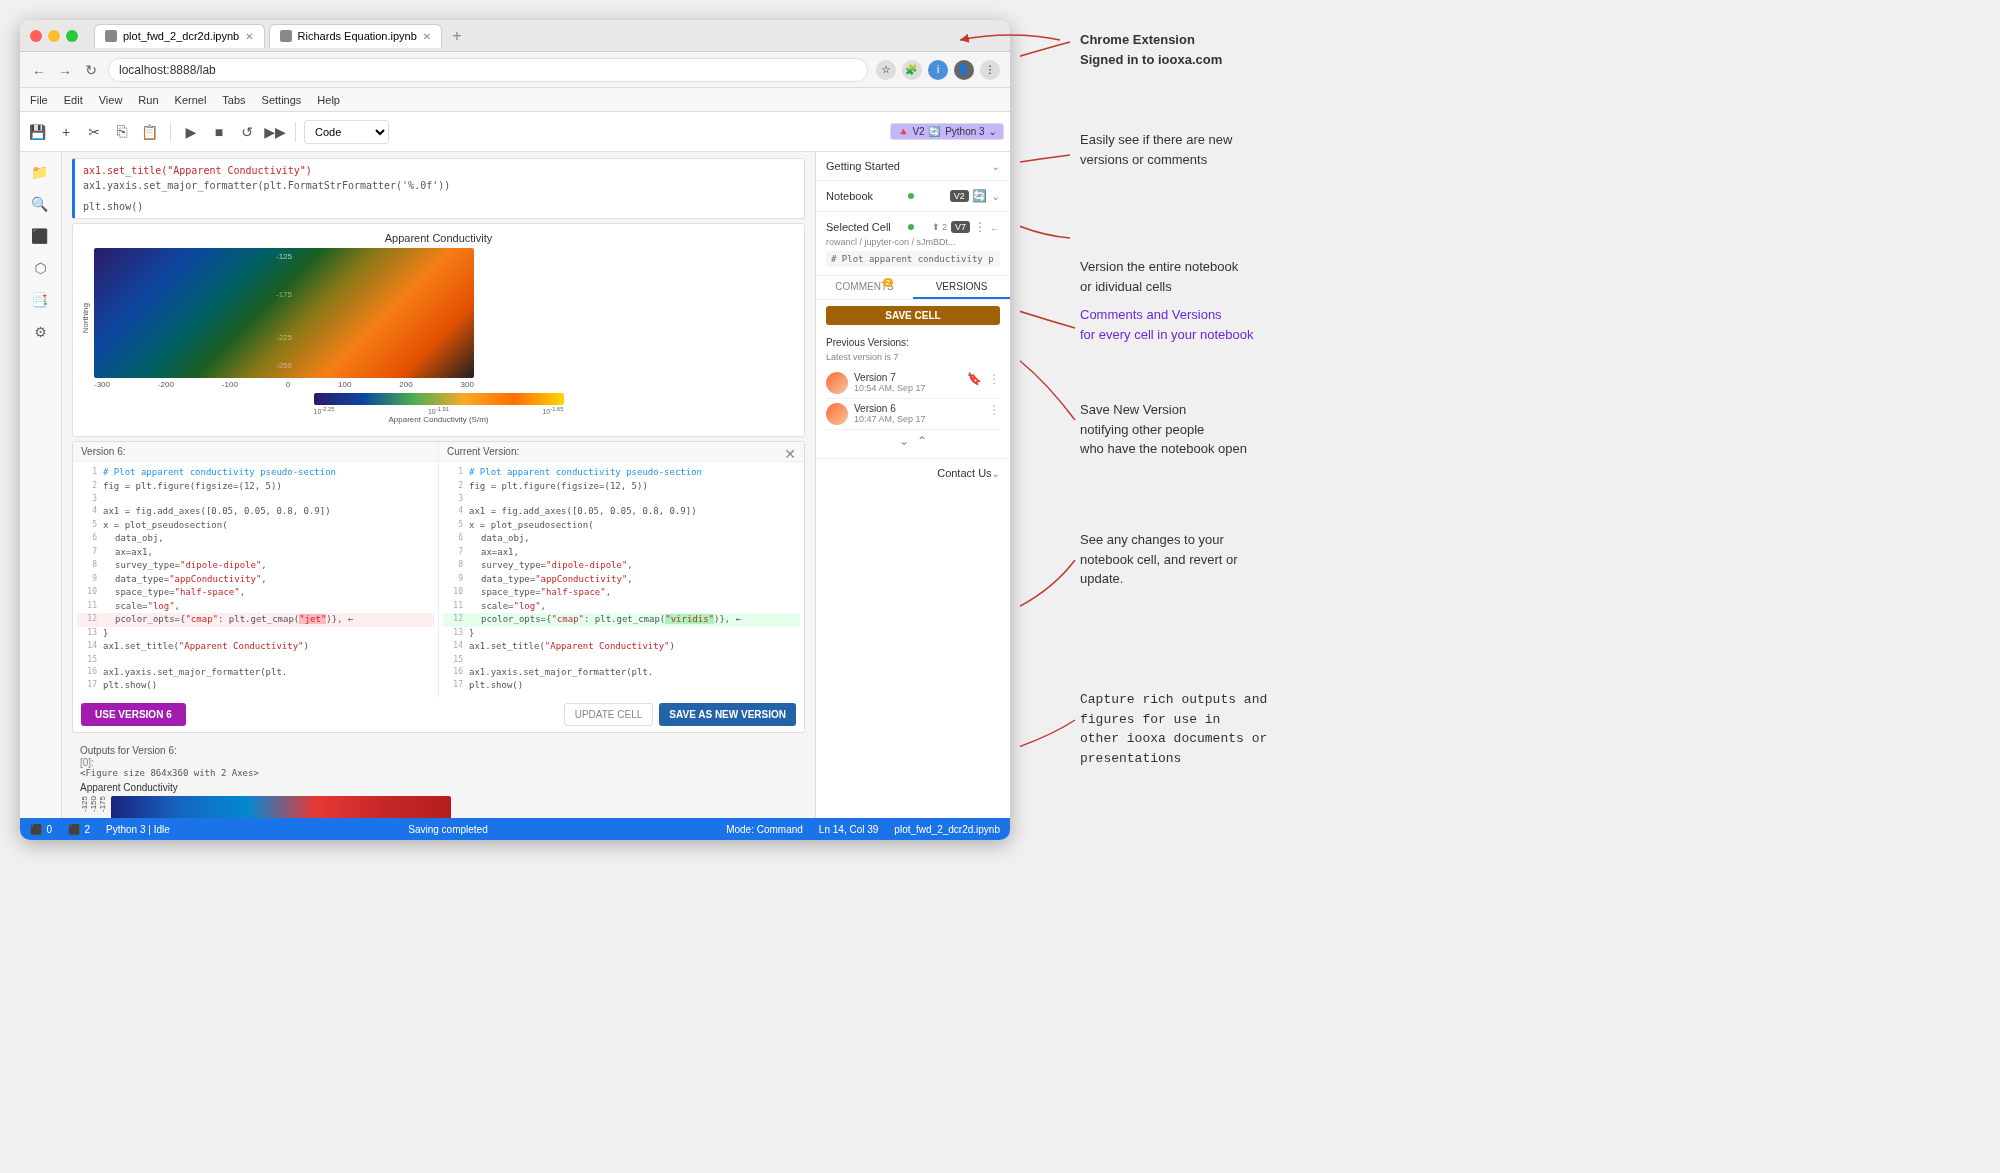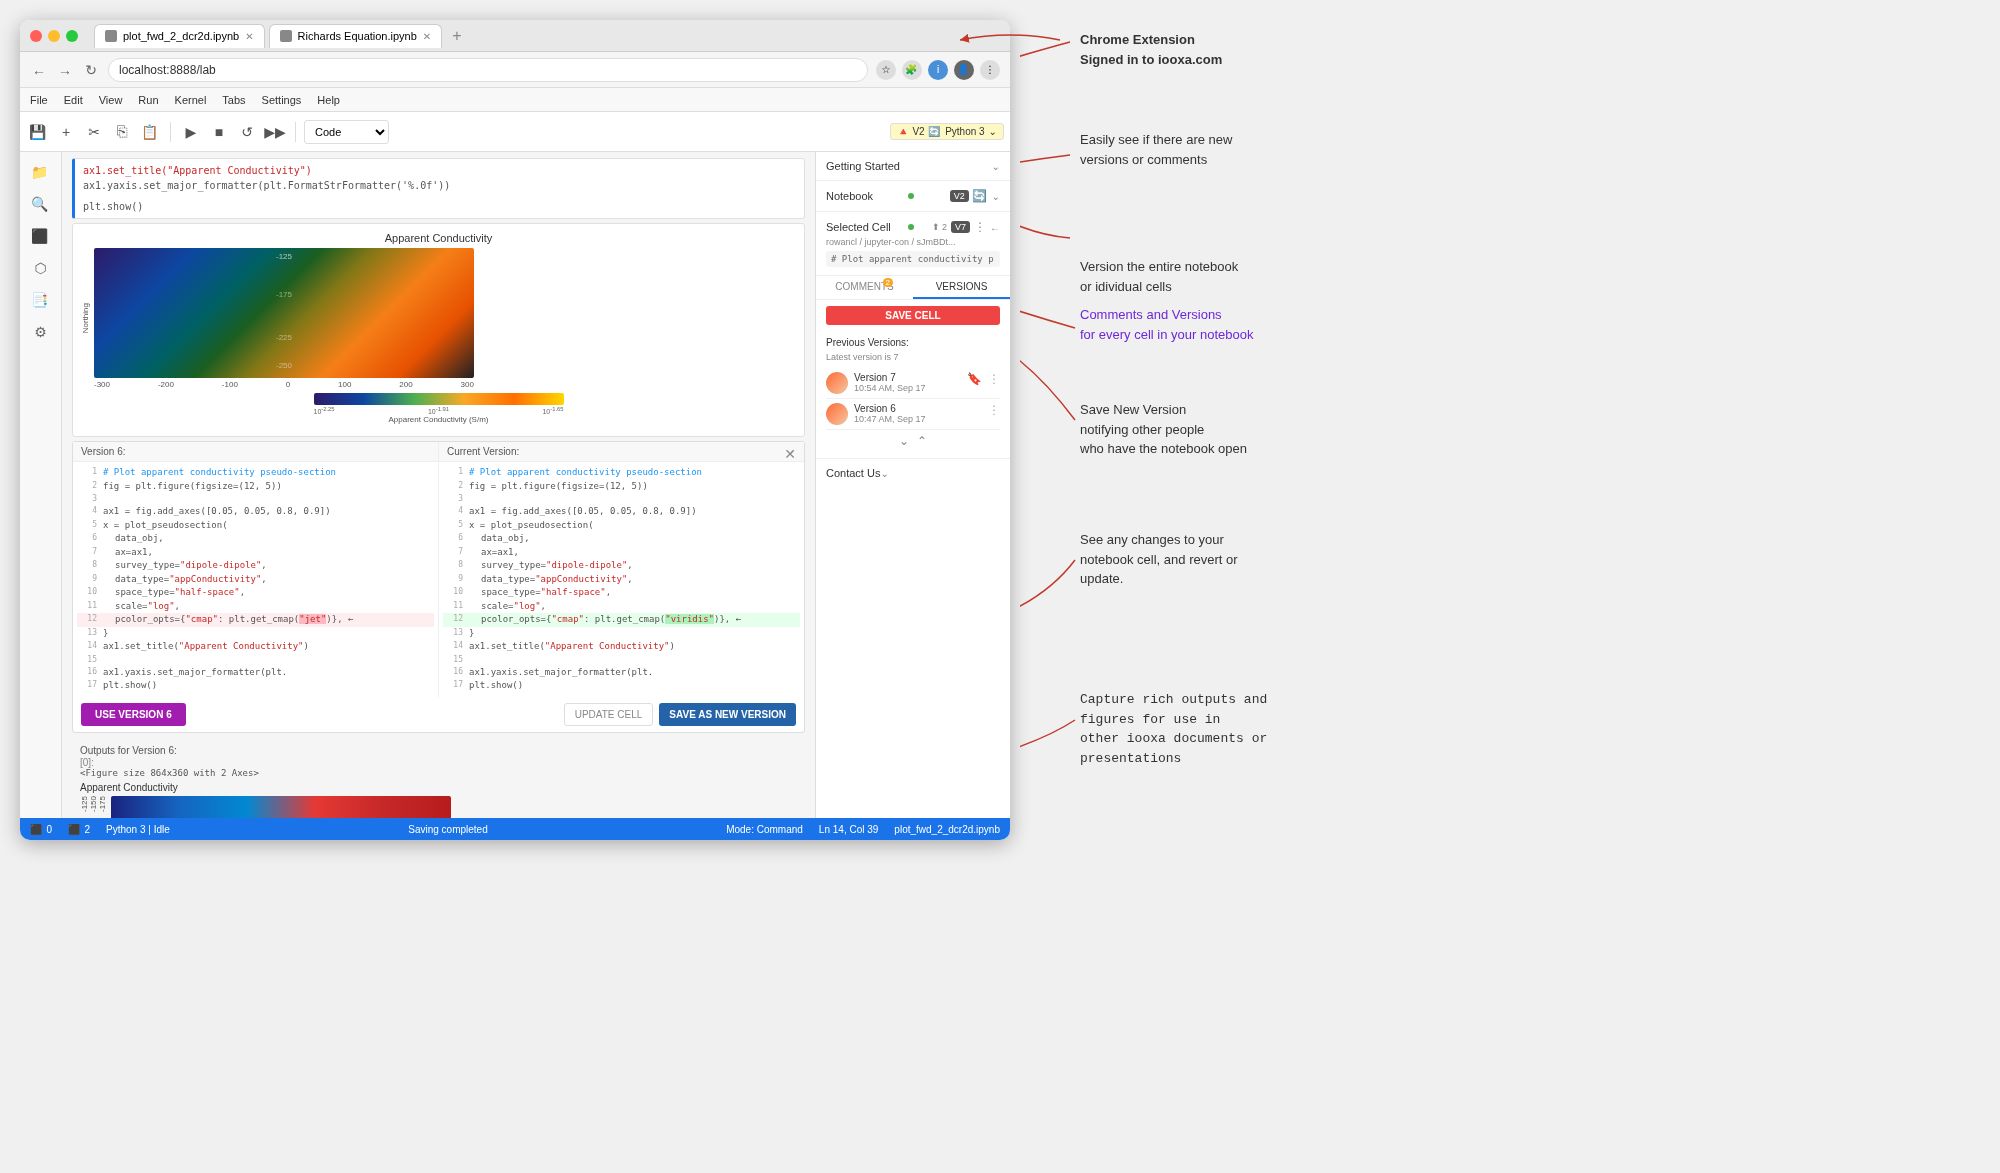--- a/index.html
+++ b/index.html
@@ -49,37 +49,37 @@
     .iooxa-label { font-size: 11px; color: #333; font-weight: 500; }
     .iooxa-chevron { font-size: 10px; color: #888; cursor: pointer; }
     .selected-cell-info { font-size: 9px; color: #888; margin-top: 3px; }
     .cell-path { font-size: 9px; color: #666; background: #f5f5f5; padding: 3px 5px; border-radius: 3px; margin-top: 4px; font-family: monospace; }
 
     .iooxa-tabs { display: flex; border-bottom: 1px solid #eee; }
     .iooxa-tab { flex: 1; text-align: center; padding: 5px; font-size: 10px; color: #888; cursor: pointer; border-bottom: 2px solid transparent; position: relative; }
     .iooxa-tab.active { color: #333; border-bottom-color: #1a73e8; }
     .iooxa-tab-badge { font-size: 8px; background: #f5a623; color: #fff; border-radius: 6px; padding: 0 3px; position: absolute; top: 2px; right: 20px; }
 
-    .save-cell-btn { margin: 6px 10px; background: #ef4444; color: #fff; border: none; border-radius: 3px; padding: 4px 10px; font-size: 10px; font-weight: 600; cursor: pointer; width: calc(100% - 20px); text-align: center; }
+    .save-cell-btn { margin: 6px 10px; background: #a16207; color: #fff; border: none; border-radius: 3px; padding: 4px 10px; font-size: 10px; font-weight: 600; cursor: pointer; width: calc(100% - 20px); text-align: center; }
 
     .prev-versions { padding: 6px 10px; }
     .prev-versions-label { font-size: 10px; color: #333; margin-bottom: 4px; }
     .latest-label { font-size: 9px; color: #888; margin-bottom: 6px; }
 
     .version-item { display: flex; align-items: flex-start; gap: 6px; padding: 4px 0; border-bottom: 1px solid #f0f0f0; }
     .version-avatar { width: 22px; height: 22px; border-radius: 50%; background: #ccc; overflow: hidden; flex-shrink: 0; }
     .version-info { flex: 1; }
     .version-name { font-size: 10px; color: #333; font-weight: 500; }
     .version-date { font-size: 9px; color: #888; }
     .version-more { font-size: 12px; color: #aaa; cursor: pointer; }
 
     .expand-collapse { display: flex; justify-content: center; gap: 8px; padding: 4px; }
     .expand-btn { font-size: 12px; color: #888; cursor: pointer; }
 
-    .contact-us { padding: 8px 10px; border-top: 1px solid #eee; display: flex; align-items: center; justify-content: flex-start; }
+    .contact-us { padding: 8px 10px; border-top: 1px solid #eee; display: flex; align-items: center; justify-content: flex-end; }
     .contact-label { font-size: 11px; color: #333; }
     .cell { background: #fff; margin-bottom: 8px; border-radius: 3px; border: 1px solid #e0e0e0; position: relative; }
     .cell.active { border-left: 3px solid #1a73e8; }
     .cell-content { padding: 8px 10px; font-family: monospace; font-size: 11px; color: #333; }
 
     
     .heatmap-container { text-align: center; padding: 4px; }
     .heatmap-title { font-size: 11px; color: #333; margin-bottom: 4px; }
     .diff-panel { flex: 1; overflow: hidden; }
     .diff-header { background: #f8f8f8; padding: 4px 8px; font-size: 10px; color: #555; border-bottom: 1px solid #eee; font-weight: 500; }
@@ -102,21 +102,21 @@
 
     
     .status-bar { height: 22px; background: #1a73e8; display: flex; align-items: center; padding: 0 10px; gap: 16px; font-size: 10px; color: #fff; }
     .status-item { display: flex; align-items: center; gap: 4px; }
     .status-sep { flex: 1; }
 
     
     .diff-close { position: absolute; right: 8px; top: 4px; font-size: 14px; color: #888; cursor: pointer; }
 
     
-    .py-badge { background: #fef9c3; border: 1px solid #ddd; border-radius: 3px; padding: 2px 6px; font-size: 10px; color: #333; display: flex; align-items: center; gap: 4px; cursor: pointer; margin-left: auto; }
+    .py-badge { background: #c4b5fd; border: 1px solid #ddd; border-radius: 3px; padding: 2px 6px; font-size: 10px; color: #333; display: flex; align-items: center; gap: 4px; cursor: pointer; margin-left: auto; }
 
     .version-controls { display: flex; align-items: center; gap: 4px; }
     .v-badge { background: #555; color: #fff; border-radius: 3px; padding: 1px 4px; font-size: 9px; }
   </style>
 </head>
 <body>
 
 <div class="browser">
 
   <div class="browser-titlebar">

